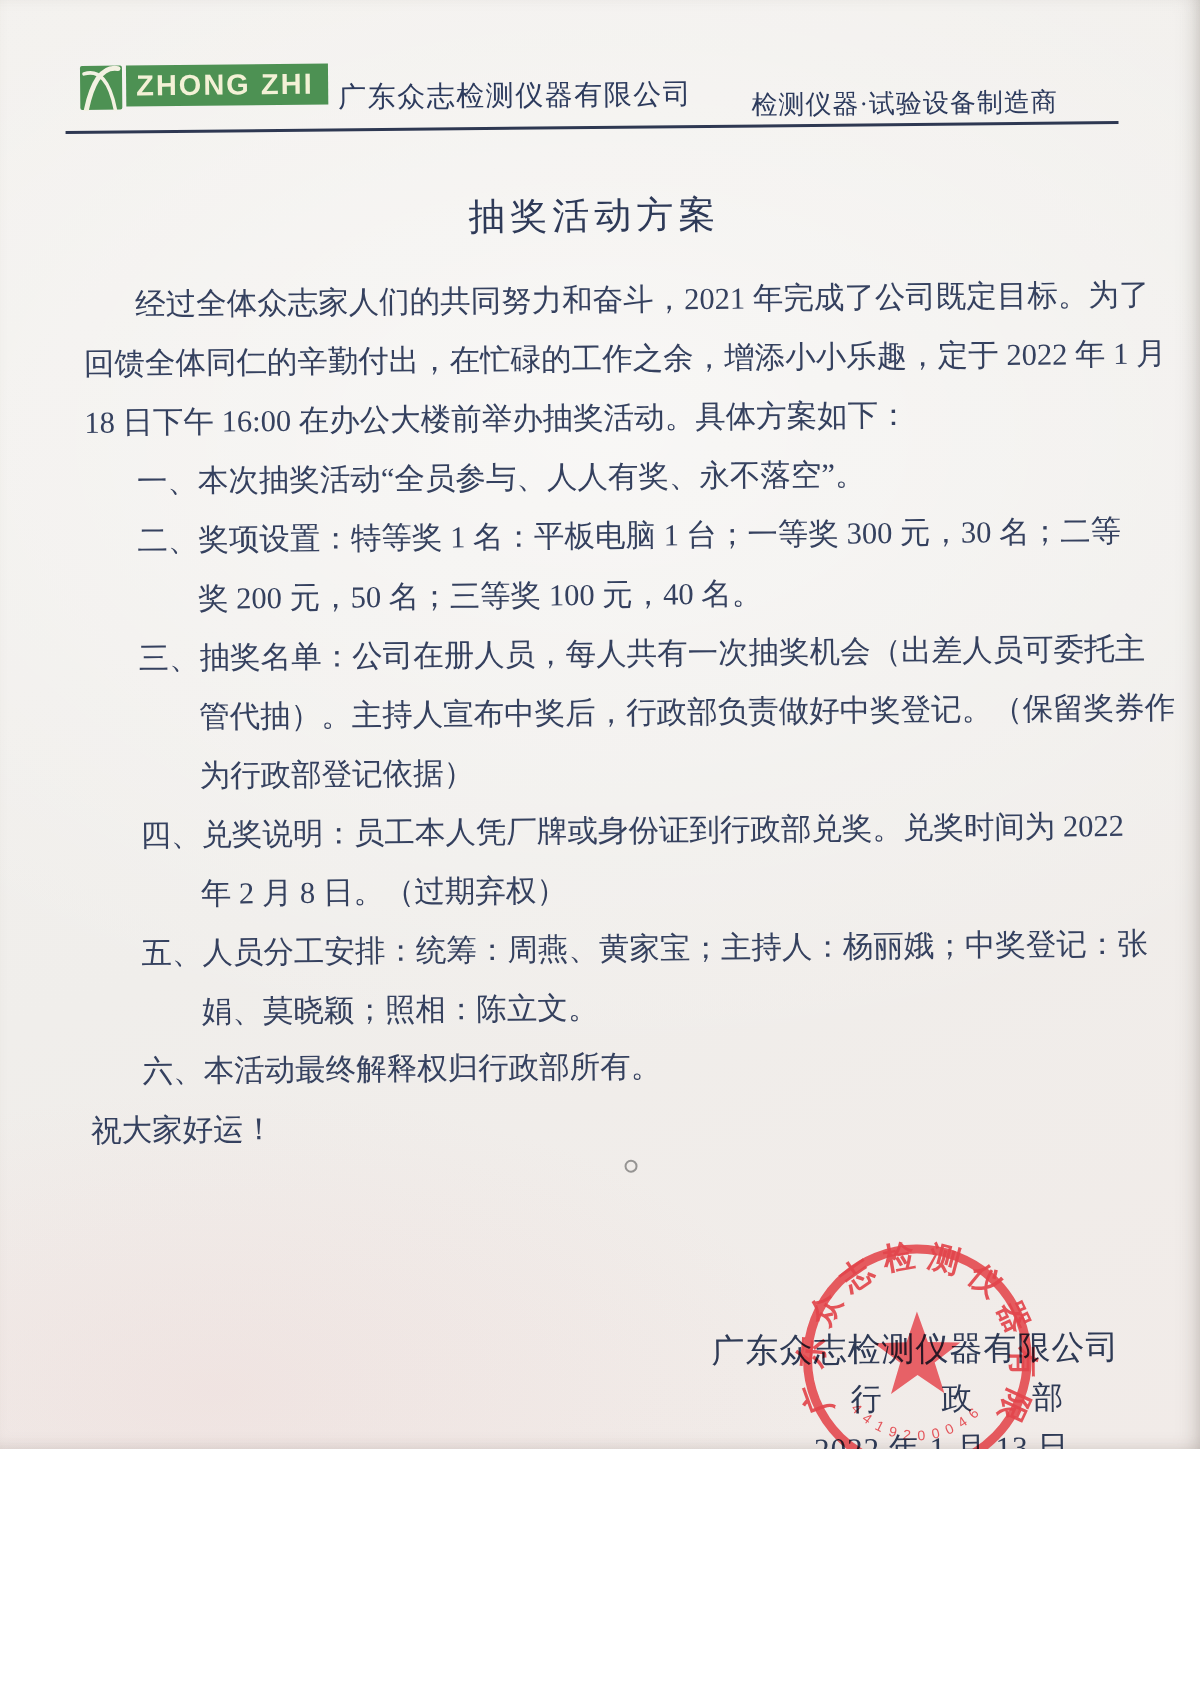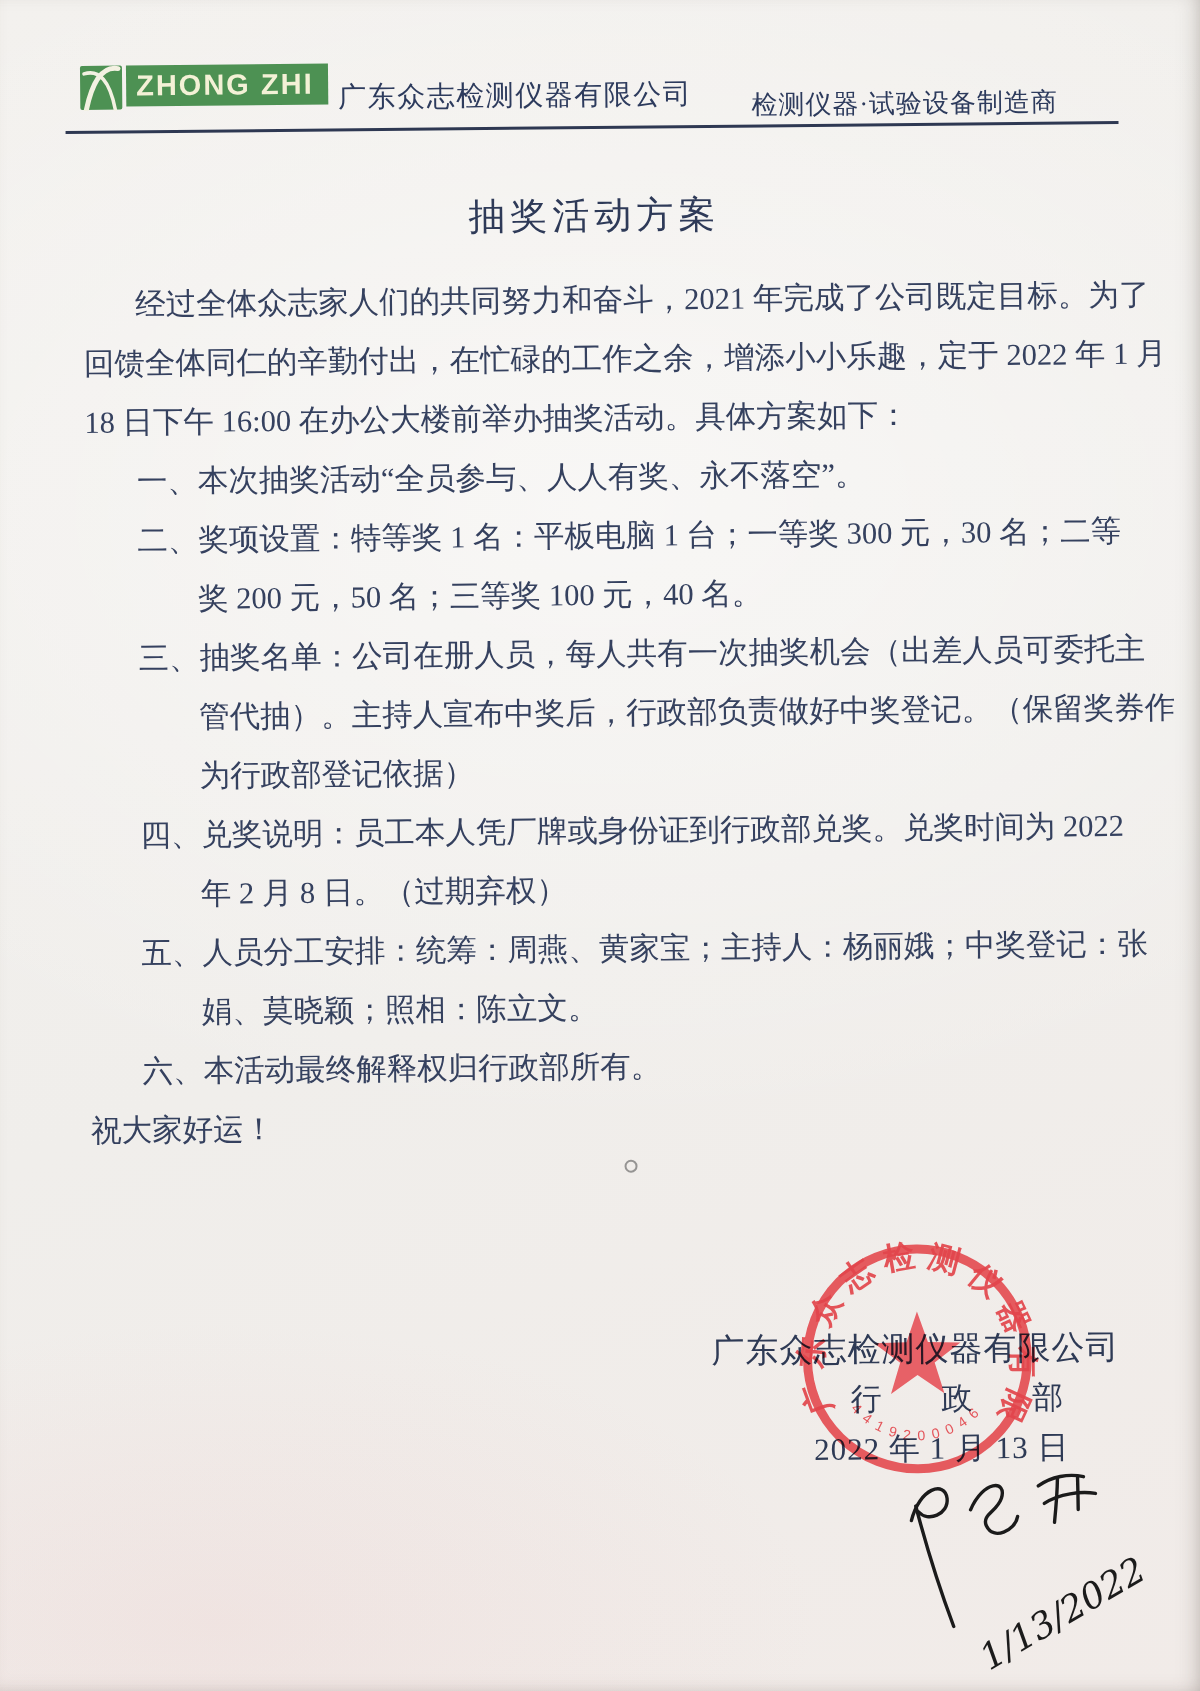--- a/index.html
+++ b/index.html
@@ -1,17 +1,17 @@
 <!DOCTYPE html>
 <html><head>
 <meta charset="utf-8">
 <style>
   html,body { margin:0; padding:0; }
   .page {
-    position:relative; width:1200px; height:1691px; overflow:hidden;
+    position:relative; width:1200px; height:1449px; overflow:hidden;
     background:
       radial-gradient(1000px 500px at 18% 96%, rgba(236,196,196,0.22), rgba(236,196,196,0) 60%),
       radial-gradient(1400px 900px at 50% 30%, rgba(255,255,255,0.5), rgba(255,255,255,0) 70%),
       linear-gradient(160deg, #f3f1ee 0%, #f0eeeb 55%, #f1ebe8 100%);
     box-shadow: inset -14px 0 22px -14px rgba(120,110,105,0.45), inset 0 -10px 18px -12px rgba(150,130,125,0.3);
     font-family:"Liberation Serif","DejaVu Serif",serif;
     color:#35415f;
   }
   .tilt { position:absolute; inset:0; transform:rotate(-0.55deg); transform-origin:600px 800px; }
 

